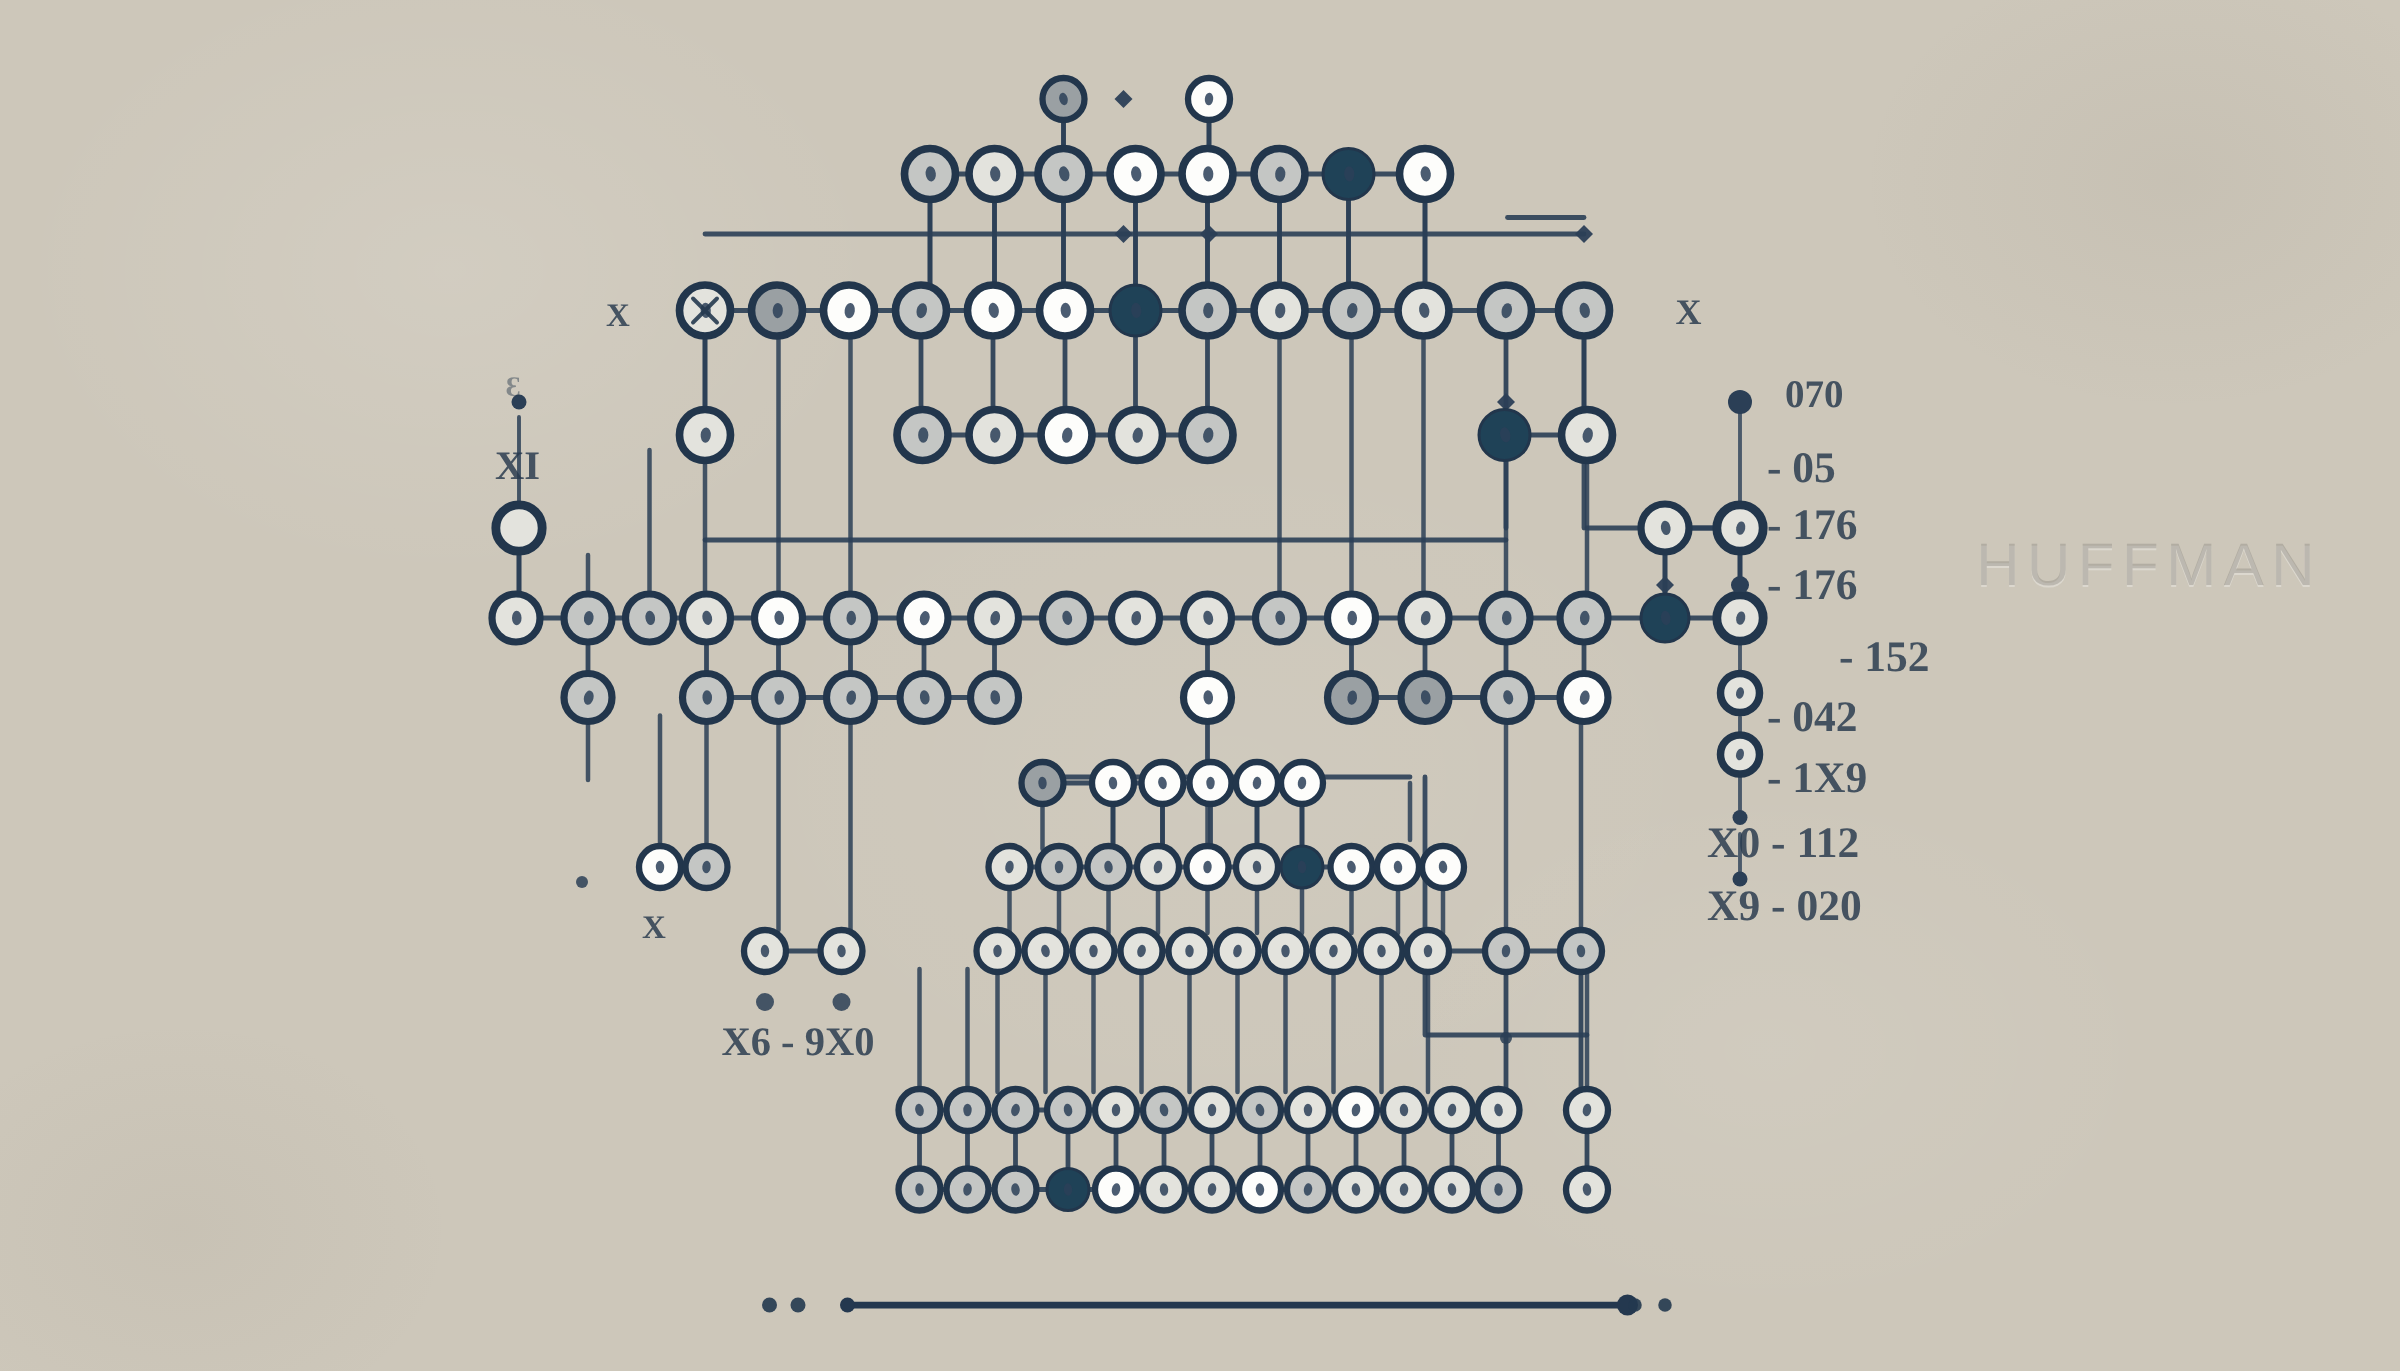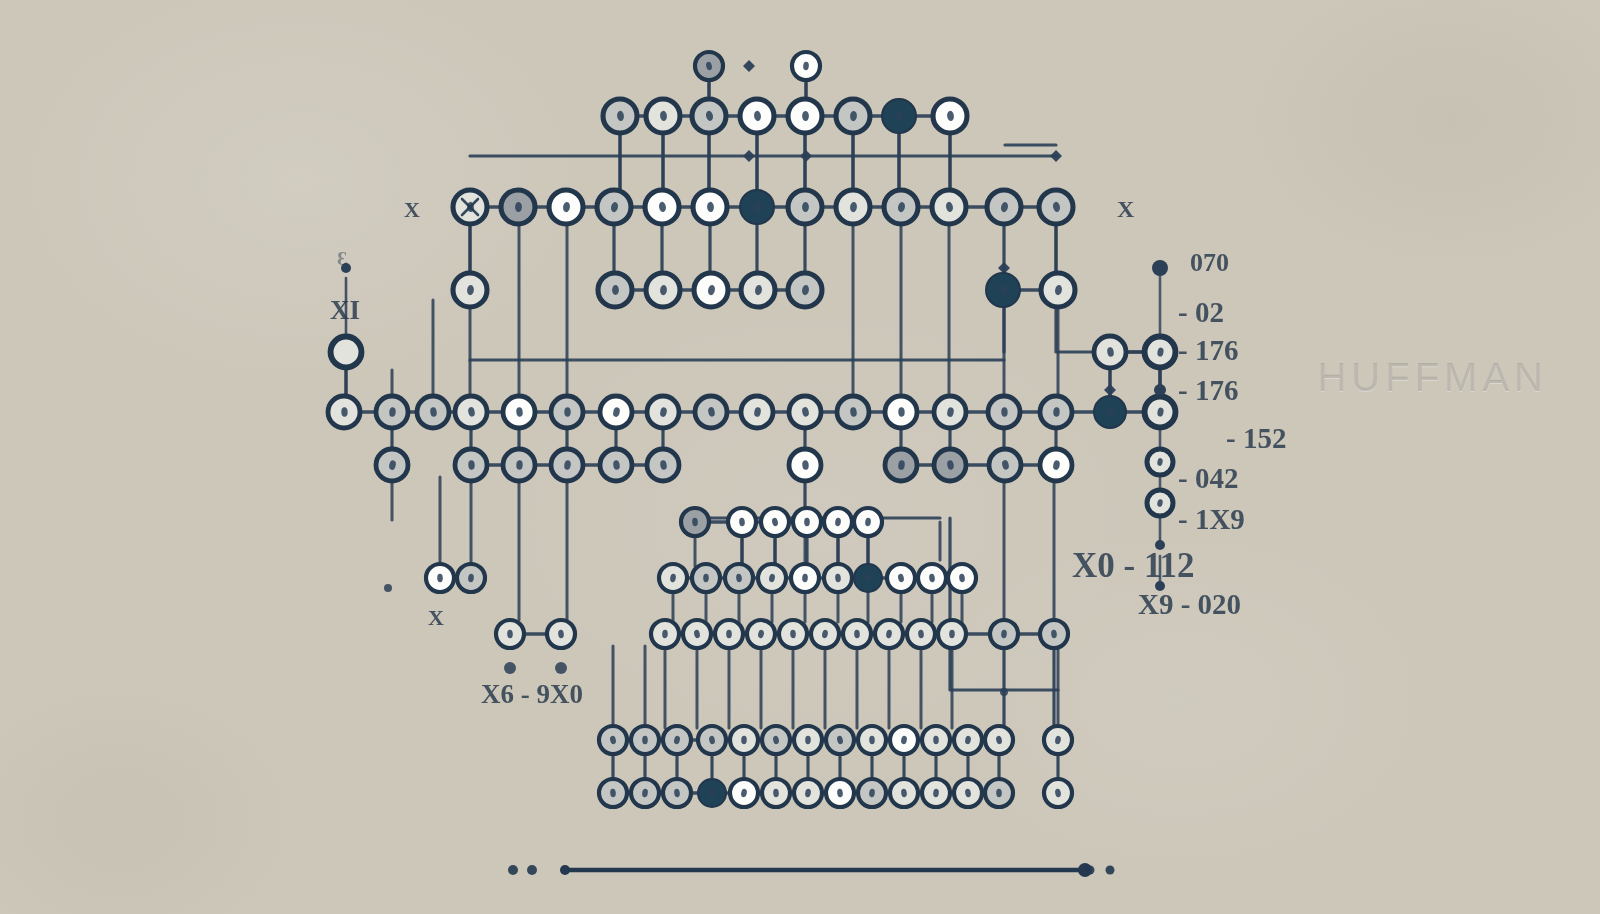--- a/index.html
+++ b/index.html
@@ -820,21 +820,21 @@
 </div>
 
 <div id="labels">
     <div class="lbl" style="left: 404px; top: 197px; font-size: 22px;">X</div>
     <div class="lbl" style="left: 1117px; top: 196px; font-size: 24px;">X</div>
     <div class="lbl faint" style="left: 337px; top: 248px; font-size: 19px;">Ɛ</div>
     <div class="lbl" style="left: 330px; top: 295px; font-size: 27px;">XI</div>
     <div class="lbl" style="left: 428px; top: 605px; font-size: 22px;">X</div>
     <div class="lbl" style="left: 481px; top: 679px; font-size: 27px;">X6 - 9X0</div>
     <div class="lbl" style="left: 1190px; top: 248px; font-size: 26px;">070</div>
-    <div class="lbl" style="left: 1178px; top: 296px; font-size: 29px;">- 02</div>
+    <div class="lbl" style="left: 1178px; top: 296px; font-size: 29px;">- 05</div>
     <div class="lbl" style="left: 1178px; top: 334px; font-size: 29px;">- 176</div>
     <div class="lbl" style="left: 1178px; top: 374px; font-size: 29px;">- 176</div>
     <div class="lbl" style="left: 1178px; top: 422px; font-size: 29px; margin-left: 48px;">- 152</div>
     <div class="lbl" style="left: 1178px; top: 462px; font-size: 29px; text-align: right;">- 042</div>
     <div class="lbl" style="left: 1178px; top: 503px; font-size: 29px;">- 1X9</div>
-    <div class="lbl" style="left: 1072px; top: 546px; font-size: 35px;">X0 - 112</div>
+    <div class="lbl" style="left: 1138px; top: 546px; font-size: 29px;">X0 - 112</div>
     <div class="lbl" style="left: 1138px; top: 588px; font-size: 29px;">X9 - 020</div>
   </div>
 
 </body></html>

